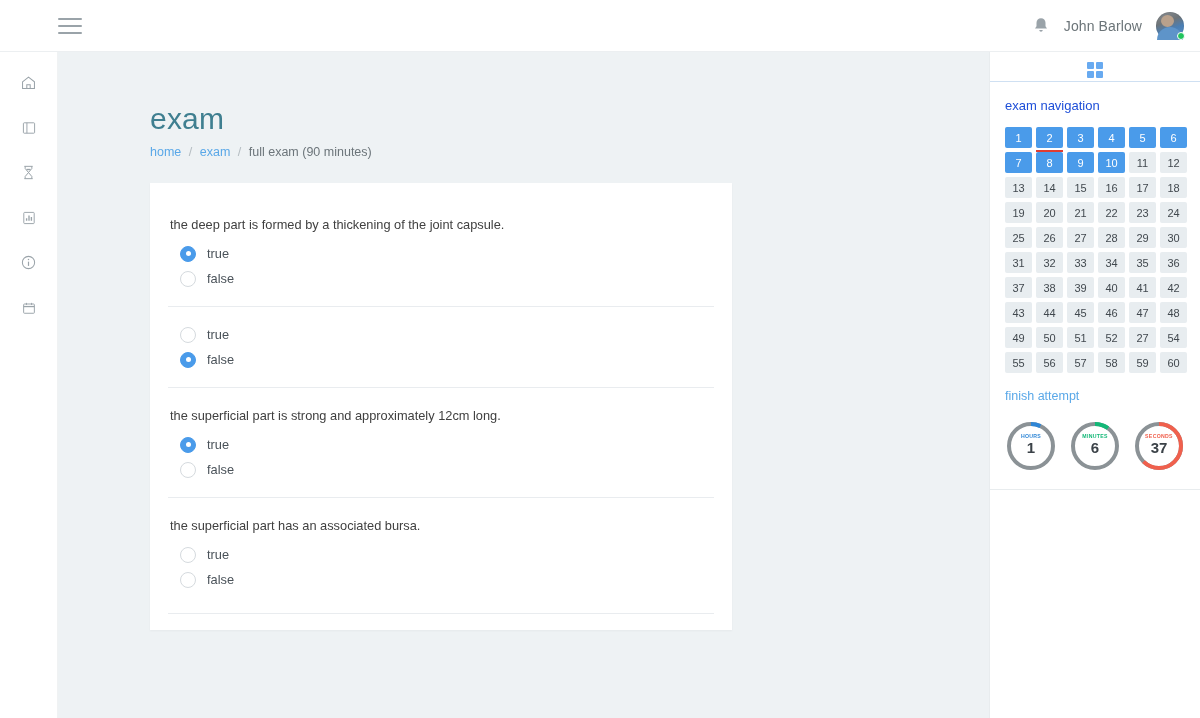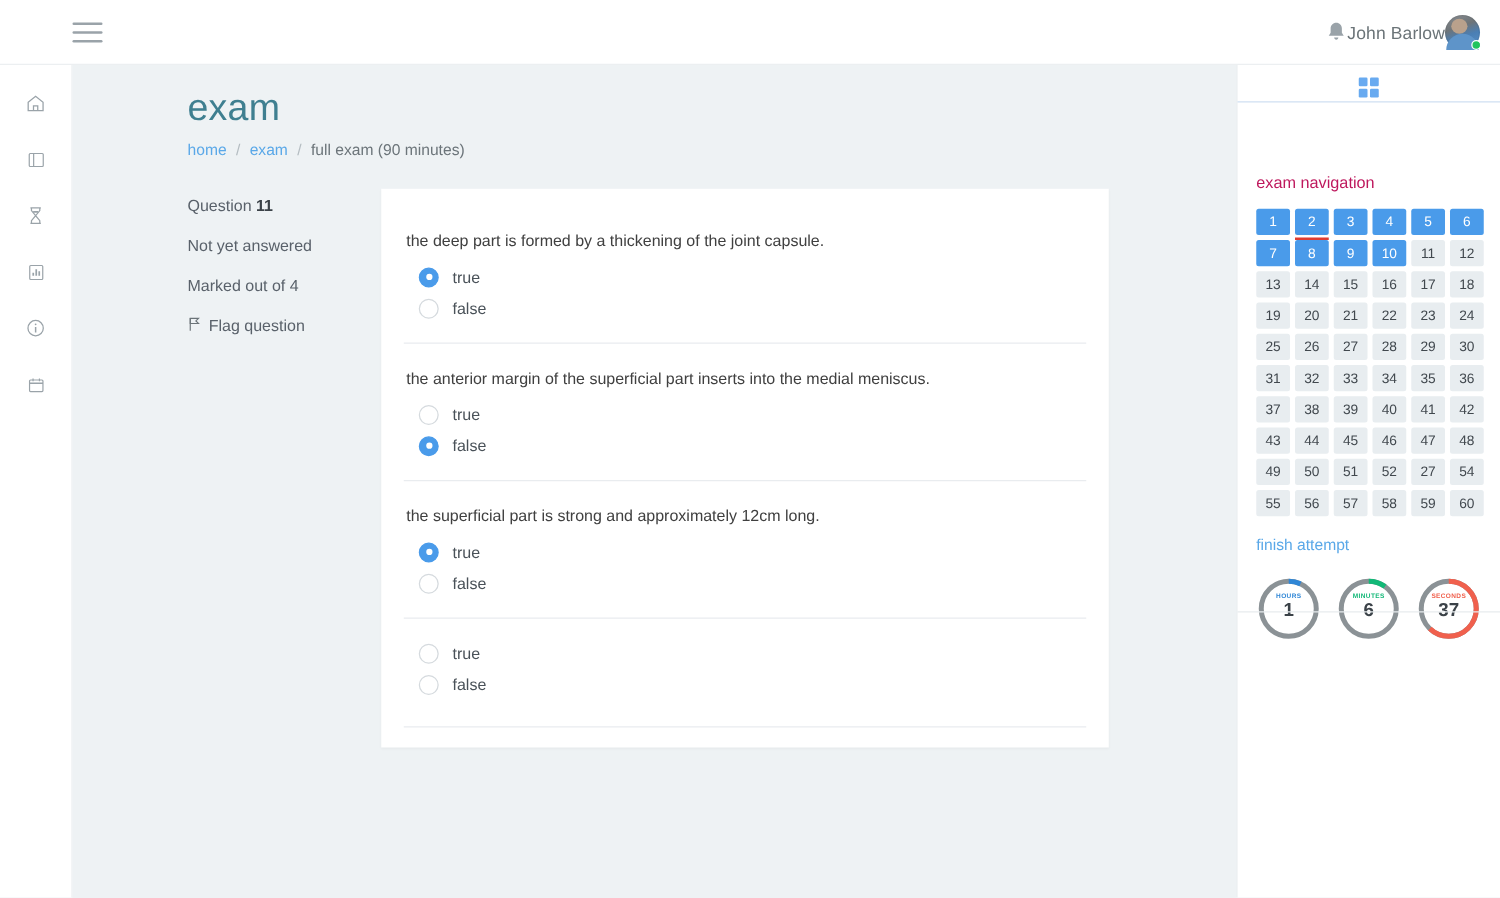--- a/index.html
+++ b/index.html
@@ -19,21 +19,21 @@
     z-index: 5;
   }
   .hamburger {
     margin-left: 58px; width: 24px; height: 16px;
     display: flex; flex-direction: column; justify-content: space-between;
     cursor: pointer;
   }
   .hamburger span { display:block; height: 2px; background: #9aa3a9; border-radius: 1px; }
   .topbar-right {
     margin-left: auto; margin-right: 16px;
-    display: flex; align-items: center; 
+    display: flex; align-items: center; gap: 14px;
   }
   .bell { width: 18px; height: 20px; position: relative; cursor: pointer; }
   .bell svg { display:block; }
   .username { font-size: 14px; color: #6b7478; letter-spacing: .1px; }
   .avatar {
     width: 28px; height: 28px; border-radius: 50%;
     background: linear-gradient(160deg,#8b8f93 0%,#6e7478 35%,#4a7fb5 60%,#5d93c7 100%);
     position: relative; overflow: visible; cursor: pointer;
     box-shadow: inset 0 0 0 1px rgba(0,0,0,.06);
   }
@@ -63,21 +63,21 @@
     display: flex; align-items: center; justify-content: center;
     cursor: pointer; color: #9aa3a9;
   }
   .rail-item svg { display: block; }
 
   
   .main {
     position: absolute; left: 58px; top: 52px; width: 931px; height: 666px;
     background: #eef2f4; overflow: hidden;
   }
-  .page-head { padding: 18px 0 0 92px; }
+  .page-head { padding: 18px 0 0 92px; margin-top: 32px; }
   .page-title {
     font-size: 30px; font-weight: 400; color: #3f7f90; letter-spacing: .2px;
     line-height: 1.15;
   }
   .breadcrumb { margin-top: 8px; font-size: 12.5px; color: #6c757a; }
   .breadcrumb a { color: #5aa8e8; text-decoration: none; cursor: pointer; }
   .breadcrumb .sep { color: #b4bcc1; margin: 0 4px; }
 
   .qwrap { display: flex; margin-top: 24px; padding-left: 92px; }
   .qinfo { width: 155px; padding-top: 6px; }
@@ -116,21 +116,21 @@
     background: #ffffff; border-left: 1px solid #e8ecee;
   }
   .rp-head {
     height: 30px; display: flex; align-items: center; justify-content: center;
     border-bottom: 1px solid #cfe0f2; padding-top: 6px;
   }
   .grid-icon { display: grid; grid-template-columns: 7px 7px; gap: 2px; cursor: pointer; }
   .grid-icon i { display: block; width: 7px; height: 7px; background: #68aaf0; border-radius: 1px; }
 
   .rp-body { padding: 16px 15px 0 15px; }
-  .rp-title { font-size: 13px; color: #be185d; margin-bottom: 14px; margin-top: 40px; }
+  .rp-title { font-size: 13px; color: #1d4ed8; margin-bottom: 14px; }
   .navgrid { display: grid; grid-template-columns: repeat(6, 27px); gap: 4px; }
   .navcell {
     height: 21px; border-radius: 2px; font-size: 11px;
     display: flex; align-items: center; justify-content: center;
     background: #e8edf0; color: #41484e; cursor: pointer;
     font-family: "Liberation Sans", sans-serif; position: relative;
   }
   .navcell.answered { background: #4a9bea; color: #ffffff; }
   .navcell.flagged::before {
     content: ""; position: absolute; left: 0; right: 0; top: -2px;
@@ -239,53 +239,35 @@
       <a>home</a>
       <span class="sep">/</span>
       <a>exam</a>
       <span class="sep">/</span>
       <span>full exam (90 minutes)</span>
     </div>
   </div>
 
   <div class="qwrap">
 
-    <div class="qinfo">
-      <div class="line">
-        <span>Question</span>
-        <b>11</b>
-      </div>
-      <div class="line">Not yet answered</div>
-      <div class="line">Marked out of 4</div>
-      <div class="flagrow">
-        <span>
-          <svg width="11" height="13" viewBox="0 0 12 14" fill="none" stroke="#6b7378" stroke-width="1">
-            <path d="M2.4 1.4v11.2"></path>
-            <path d="M2.4 1.8h7.2l-2.3 2.2 2.3 2.2H2.4z"></path>
-          </svg>
-        </span>
-        <span>Flag question</span>
-      </div>
-    </div>
 
     <div class="qcard">
       <div id="subq-container">
           <div class="subq">
             <div class="subq-text">the deep part is formed by a thickening of the joint capsule.</div>
             <div class="opt">
               <span class="radio checked"></span>
               <span class="opt-label">true</span>
             </div>
             <div class="opt">
               <span class="radio"></span>
               <span class="opt-label">false</span>
             </div>
           </div>
           <div class="subq">
-            <div class="subq-text">the anterior margin of the superficial part inserts into the medial meniscus.</div>
             <div class="opt">
               <span class="radio"></span>
               <span class="opt-label">true</span>
             </div>
             <div class="opt">
               <span class="radio checked"></span>
               <span class="opt-label">false</span>
             </div>
           </div>
           <div class="subq">
@@ -293,20 +275,21 @@
             <div class="opt">
               <span class="radio checked"></span>
               <span class="opt-label">true</span>
             </div>
             <div class="opt">
               <span class="radio"></span>
               <span class="opt-label">false</span>
             </div>
           </div>
           <div class="subq">
+            <div class="subq-text">the superficial part has an associated bursa.</div>
             <div class="opt">
               <span class="radio"></span>
               <span class="opt-label">true</span>
             </div>
             <div class="opt">
               <span class="radio"></span>
               <span class="opt-label">false</span>
             </div>
           </div>
         </div>

